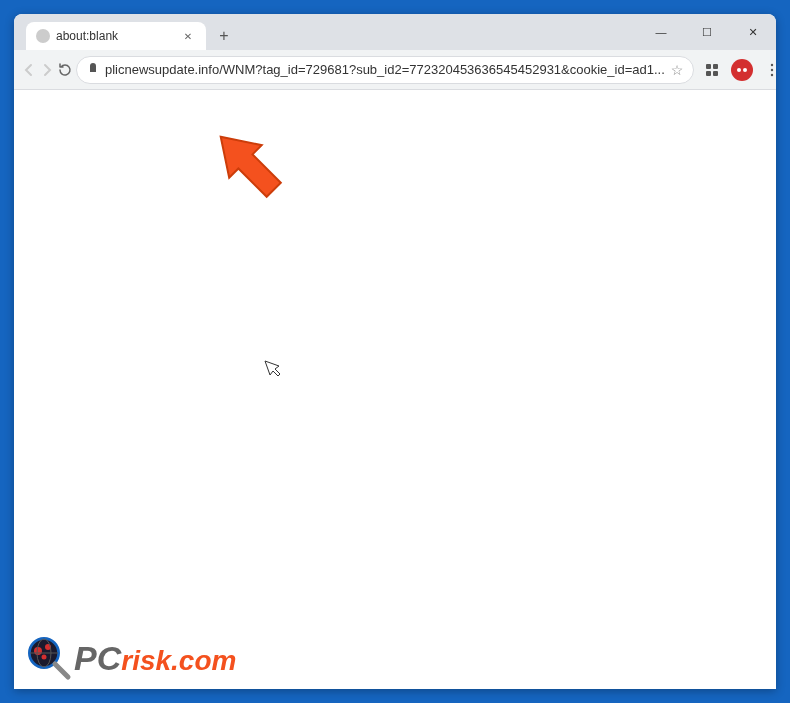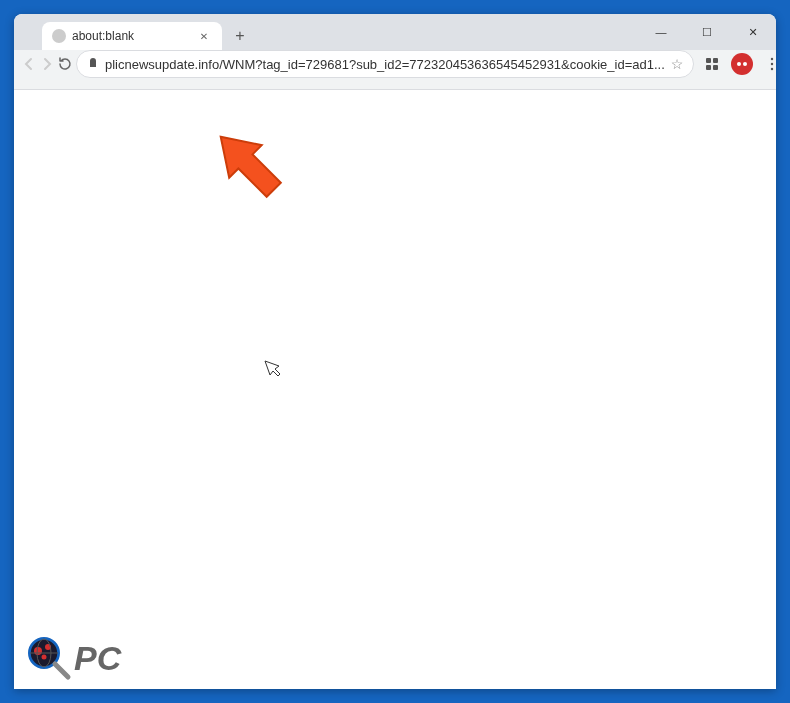--- a/index.html
+++ b/index.html
@@ -24,21 +24,21 @@
       flex-direction: column;
       overflow: hidden;
     }
 
     
     .title-bar {
       background: #DEE1E6;
       height: 36px;
       display: flex;
       align-items: flex-end;
-      padding: 0 24px;
+      padding: 0 8px;
       border-radius: 8px 8px 0 0;
       position: relative;
     }
 
     .window-controls {
       position: absolute;
       right: 0;
       top: 0;
       display: flex;
       align-items: center;
@@ -119,21 +119,21 @@
       cursor: pointer;
       border-radius: 50%;
       margin-left: 4px;
     }
 
     
     .toolbar {
       background: #F1F3F4;
       height: 40px;
       display: flex;
-      align-items: flex-start;
+      align-items: center;
       padding: 0 8px;
       gap: 4px;
       border-bottom: 1px solid #dadce0;
     }
 
     .nav-btn {
       width: 28px;
       height: 28px;
       border-radius: 50%;
       display: flex;
@@ -368,17 +368,18 @@
 
         <circle cx="20" cy="20" r="14" fill="none" stroke="#1565C0" stroke-width="1.5"></circle>
         <ellipse cx="20" cy="20" rx="7" ry="14" fill="none" stroke="#555" stroke-width="1"></ellipse>
         <line x1="6" y1="20" x2="34" y2="20" stroke="#555" stroke-width="1"></line>
 
         <line x1="31" y1="31" x2="44" y2="44" stroke="#888" stroke-width="5" stroke-linecap="round"></line>
       </svg>
 
       <div style="display:flex;align-items:baseline;font-family:Arial,sans-serif;font-weight:bold;font-style:italic;">
         <span style="font-size:34px;color:#666;">PC</span>
+          <span style="font-size:28px;color:#F4511E;">risk.com</span>
       </div>
     </div>
 
   </div>
 </div>
 
 </body></html>

